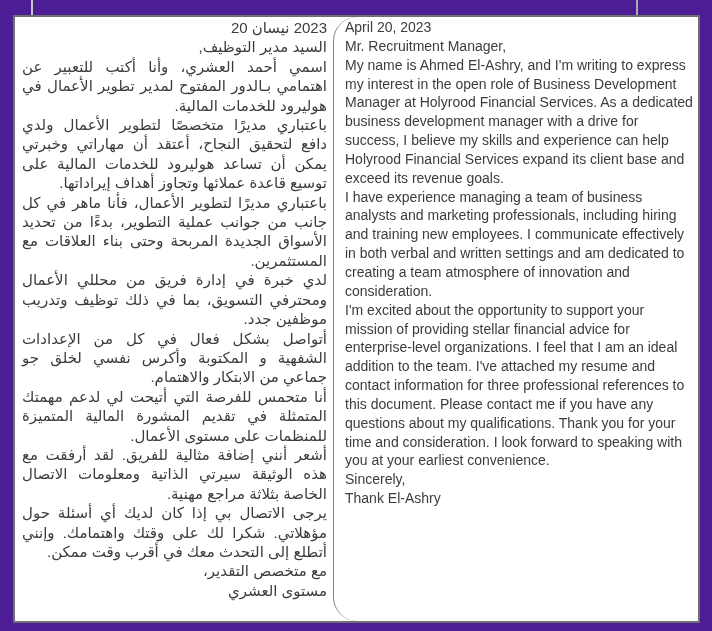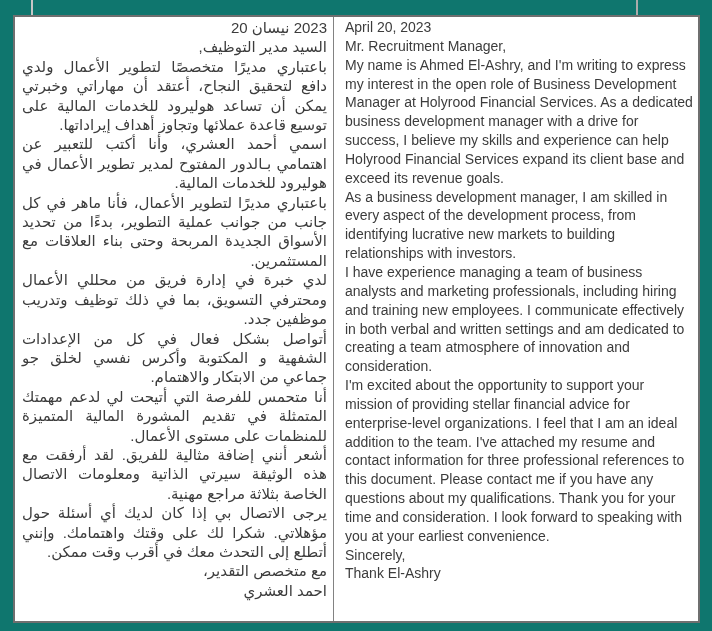--- a/index.html
+++ b/index.html
@@ -5,21 +5,21 @@
   html, body {
     margin: 0;
     padding: 0;
     background: #ffffff;
     font-family: "Liberation Sans", "DejaVu Sans", sans-serif;
   }
   .page {
     position: relative;
     width: 712px;
     height: 631px;
-    background: #0f766e;
+    background: #4c1d95;
     overflow: hidden;
   }
   
   .stub {
     position: absolute;
     top: 0;
     width: 2px;
     background: #c6c6c6;
   }
   .stub.left  { left: 31px;  height: 16px; }
@@ -52,20 +52,21 @@
   }
   .cell.english {
     flex: 1;
     border-right: none;
     border-left: 1.5px solid #828282;
     direction: ltr;
     text-align: left;
     font-size: 14px;
     line-height: 18.85px;
     padding: 1px 3px 2px 11px;
+    border-radius: 24px;
   }
   .cell p {
     margin: 0;
     padding: 0;
   }
   .date-line-ar {
     direction: ltr;
     text-align: right;
     unicode-bidi: isolate;
   }
@@ -111,39 +112,38 @@
   <div class="translation-table">
 
     <div class="cell arabic">
       <p class="date-line-ar">
         <span>20</span>
         <span dir="auto">نيسان</span>
         <span>2023</span>
       </p>
       <div>
           <p>السيد مدير التوظيف,</p>
+          <p>اسمي أحمد العشري، وأنا أكتب للتعبير عن اهتمامي بـالدور المفتوح لمدير تطوير الأعمال في هوليرود للخدمات المالية.</p>
           <p>باعتباري مديرًا متخصصًا لتطوير الأعمال ولدي دافع لتحقيق النجاح، أعتقد أن مهاراتي وخبرتي يمكن أن تساعد هوليرود للخدمات المالية على توسيع قاعدة عملائها وتجاوز أهداف إيراداتها.</p>
-          <p>اسمي أحمد العشري، وأنا أكتب للتعبير عن اهتمامي بـالدور المفتوح لمدير تطوير الأعمال في هوليرود للخدمات المالية.</p>
           <p>باعتباري مديرًا لتطوير الأعمال، فأنا ماهر في كل جانب من جوانب عملية التطوير، بدءًا من تحديد الأسواق الجديدة المربحة وحتى بناء العلاقات مع المستثمرين.</p>
           <p>لدي خبرة في إدارة فريق من محللي الأعمال ومحترفي التسويق، بما في ذلك توظيف وتدريب موظفين جدد.</p>
           <p>أتواصل بشكل فعال في كل من الإعدادات الشفهية و المكتوبة وأكرس نفسي لخلق جو جماعي من الابتكار والاهتمام.</p>
           <p>أنا متحمس للفرصة التي أتيحت لي لدعم مهمتك المتمثلة في تقديم المشورة المالية المتميزة للمنظمات على مستوى الأعمال.</p>
           <p>أشعر أنني إضافة مثالية للفريق. لقد أرفقت مع هذه الوثيقة سيرتي الذاتية ومعلومات الاتصال الخاصة بثلاثة مراجع مهنية.</p>
           <p>يرجى الاتصال بي إذا كان لديك أي أسئلة حول مؤهلاتي. شكرا لك على وقتك واهتمامك. وإنني أتطلع إلى التحدث معك في أقرب وقت ممكن.</p>
           <p>مع متخصص التقدير،</p>
-          <p>احمد العشري</p>
+          <p>مستوى العشري</p>
         </div>
     </div>
 
     <div class="cell english">
       <div>
           <p>April 20, 2023</p>
           <p>Mr. Recruitment Manager,</p>
           <p>My name is Ahmed El-Ashry, and I'm writing to express my interest in the open role of Business Development Manager at Holyrood Financial Services. As a dedicated business development manager with a drive for success, I believe my skills and experience can help Holyrood Financial Services expand its client base and exceed its revenue goals.</p>
-          <p>As a business development manager, I am skilled in every aspect of the development process, from identifying lucrative new markets to building relationships with investors.</p>
           <p>I have experience managing a team of business analysts and marketing professionals, including hiring and training new employees. I communicate effectively in both verbal and written settings and am dedicated to creating a team atmosphere of innovation and consideration.</p>
           <p>I'm excited about the opportunity to support your mission of providing stellar financial advice for enterprise-level organizations. I feel that I am an ideal addition to the team. I've attached my resume and contact information for three professional references to this document. Please contact me if you have any questions about my qualifications. Thank you for your time and consideration. I look forward to speaking with you at your earliest convenience.</p>
           <p>Sincerely,</p>
           <p>Thank El-Ashry</p>
         </div>
     </div>
 
   </div>
 </div>
 

